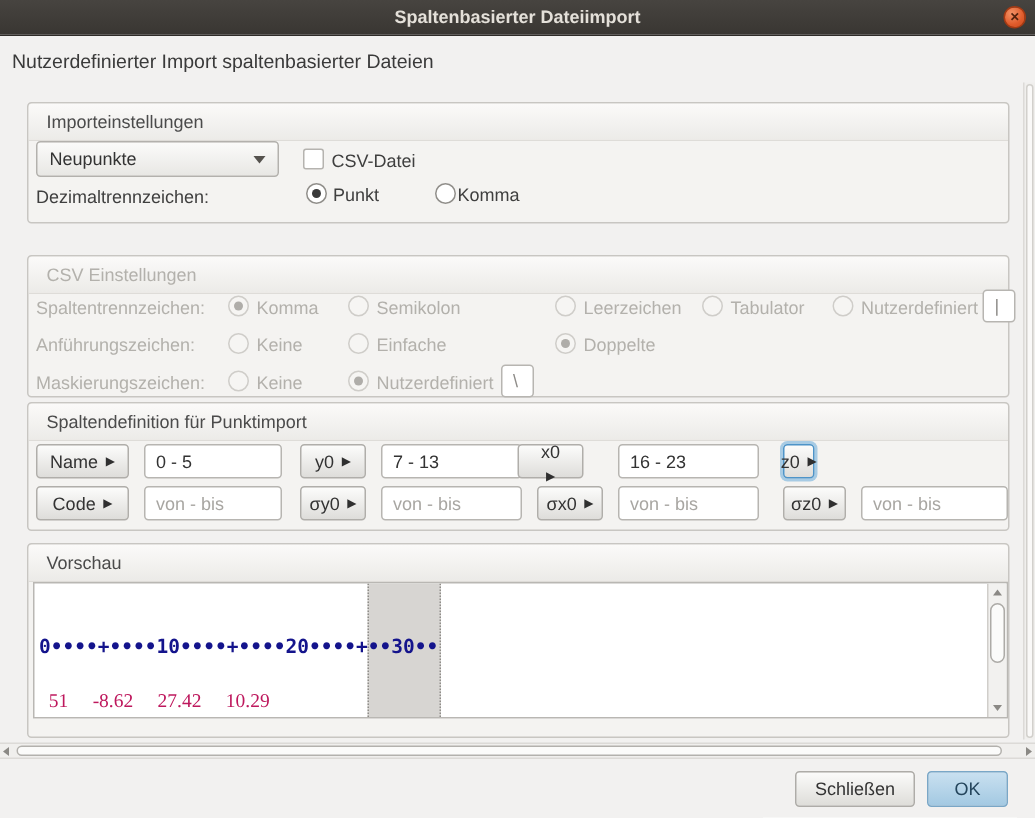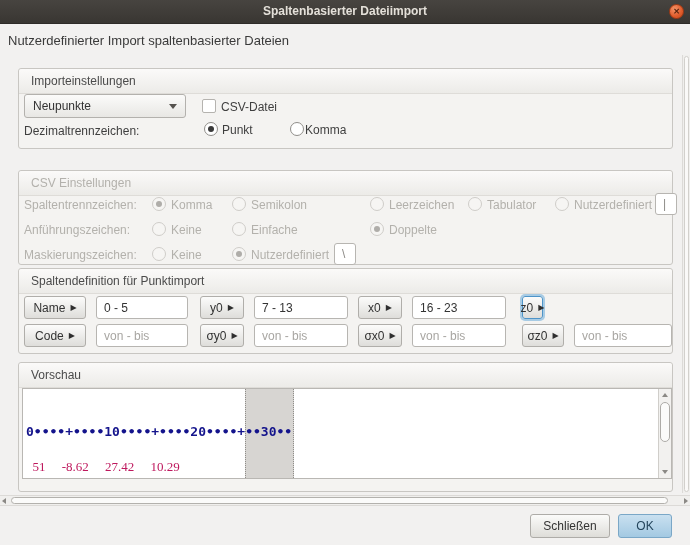--- a/index.html
+++ b/index.html
@@ -162,21 +162,21 @@
     <div class="sbtn" style="left:5px;top:27px;width:62px;">
       <span>Name</span>
         <span class="arr">▶</span>
     </div>
     <input class="tfield" style="left: 77px; top: 27px; width: 92px; height: 23px;" value="0 - 5">
     <div class="sbtn" style="left:181px;top:27px;width:44px;">
       <span>y0</span>
         <span class="arr">▶</span>
     </div>
     <input class="tfield" style="left: 235px; top: 27px; width: 94px; height: 23px;" value="7 - 13">
-    <div class="sbtn" style="left:339px;top:27px;width:44px;">
+    <div class="sbtn" style="left:326px;top:27px;width:44px;flex-direction:column;">
       <span>x0</span>
         <span class="arr">▶</span>
     </div>
     <input class="tfield" style="left: 393px; top: 27px; width: 94px; height: 23px;" value="16 - 23">
     <div class="sbtn focused" style="left:503px;top:27px;width:21px;">
       <span>z0</span>
         <span class="arr">▶</span>
     </div>
 
     <div class="sbtn" style="left:5px;top:55px;width:62px;">

